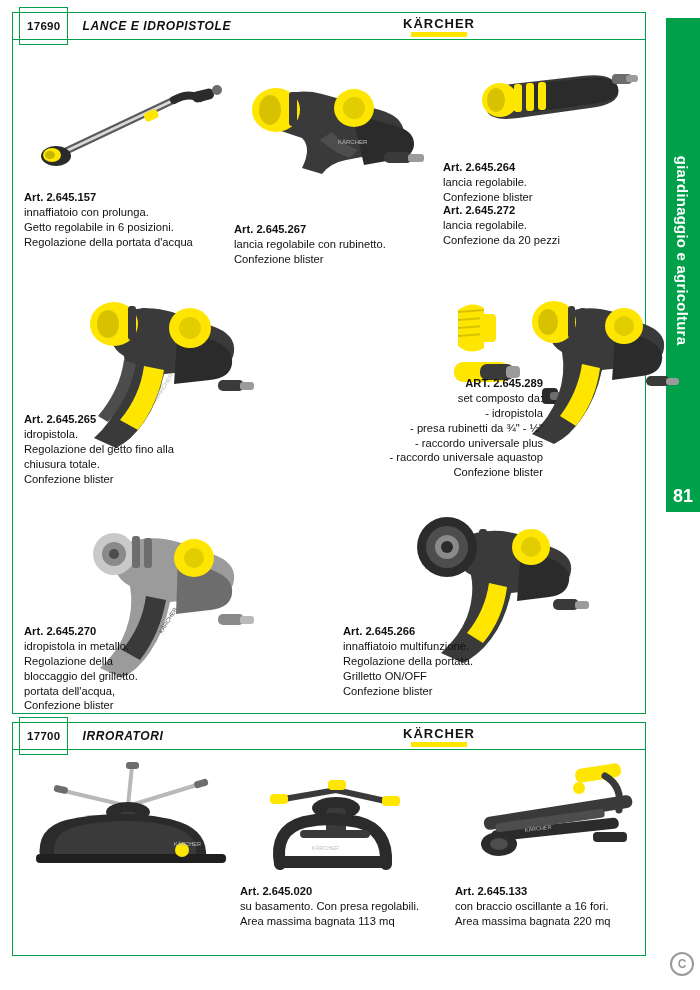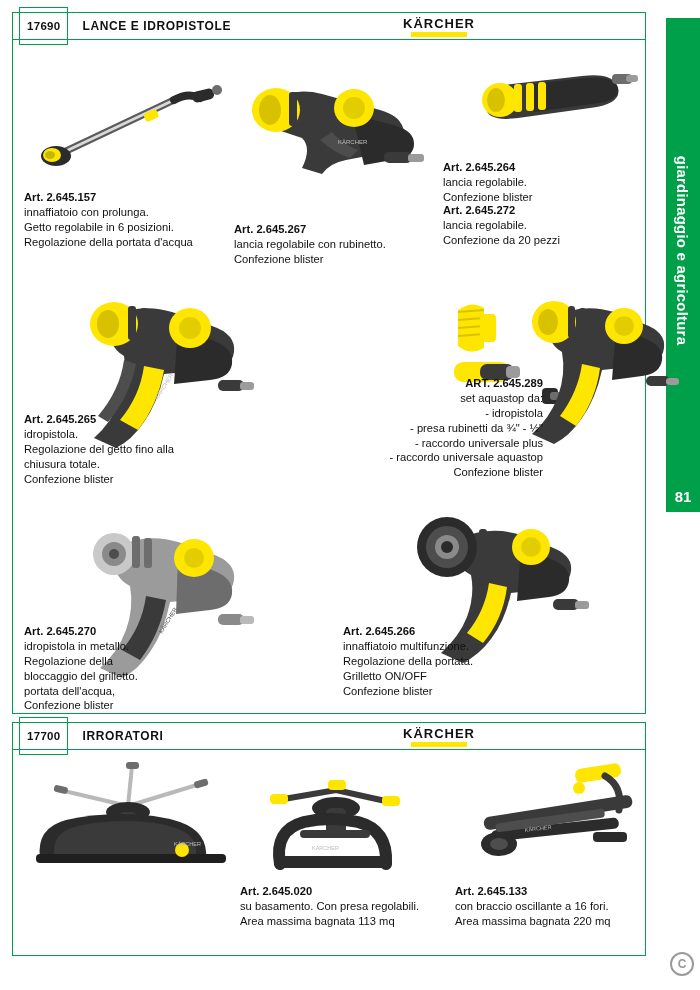--- a/index.html
+++ b/index.html
@@ -21,21 +21,21 @@
   .side-tab .side-text{
     position:absolute;top:0;left:0;width:465px;height:34px;
     transform:rotate(90deg);transform-origin:0 0;
     margin-left:34px;
     color:#fff;font-size:15px;font-weight:bold;
     display:flex;align-items:center;justify-content:center;
     letter-spacing:.2px;
   }
   .page-num{
     position:absolute;right:0;top:480px;width:34px;height:32px;
-    background:#00a04a;color:#fff;font-size:15px;font-weight:bold;
+    background:#00a04a;color:#fff;font-size:18px;font-weight:bold;
     display:flex;align-items:center;justify-content:center;
   }
   .corner-logo{
     position:absolute;right:6px;bottom:14px;
     width:20px;height:20px;border:2px solid #9a9a9a;border-radius:50%;
     color:#9a9a9a;font-size:12px;font-weight:bold;
     display:flex;align-items:center;justify-content:center;
   }
 
   
@@ -49,21 +49,21 @@
 
   .sec-head{
     position:relative;height:26px;border-bottom:1.6px solid #00a04a;
     display:flex;align-items:center;
   }
   .code-box{
     margin-left:6px;border:1.2px solid #00a04a;color:#111;
     font-size:11.5px;font-weight:bold;padding:12px 7px;letter-spacing:.3px;
   }
   .sec-title{
-    margin-left:14px;font-size:12px;font-weight:bold;letter-spacing:.6px;
+    margin-left:14px;font-size:12px;font-weight:bold;letter-spacing:.6px;font-style:italic;
   }
   .karcher{
     position:absolute;right:170px;top:3px;
     display:flex;flex-direction:column;align-items:center;
   }
   .karcher .kname{font-size:13px;font-weight:bold;letter-spacing:1px;color:#111;}
   .karcher .kbar{width:56px;height:5px;background:#ffe600;margin-top:1px;}
 
   
   .blk{position:absolute;font-size:11.2px;line-height:1.33;}
@@ -228,21 +228,21 @@
   <div class="blk" style="left:24px;top:412px;width:200px;">
     <div class="art">Art. 2.645.265</div>
     <div>idropistola.</div>
     <div>Regolazione del getto fino alla</div>
     <div>chiusura totale.</div>
     <div>Confezione blister</div>
   </div>
 
   <div class="blk" style="left:343px;top:376px;width:200px;text-align:right;">
     <div class="art">ART. 2.645.289</div>
-    <div>set aquastop da:</div>
+    <div>set composto da:</div>
     <div>- idropistola</div>
     <div>- presa rubinetti da ¾" - ½"</div>
     <div>- raccordo universale plus</div>
     <div>- raccordo universale aquastop</div>
     <div>Confezione blister</div>
   </div>
 
   <div class="art-img" style="left:70px;top:518px;">
     <svg width="195" height="180" viewBox="0 0 195 180">
       <g>

